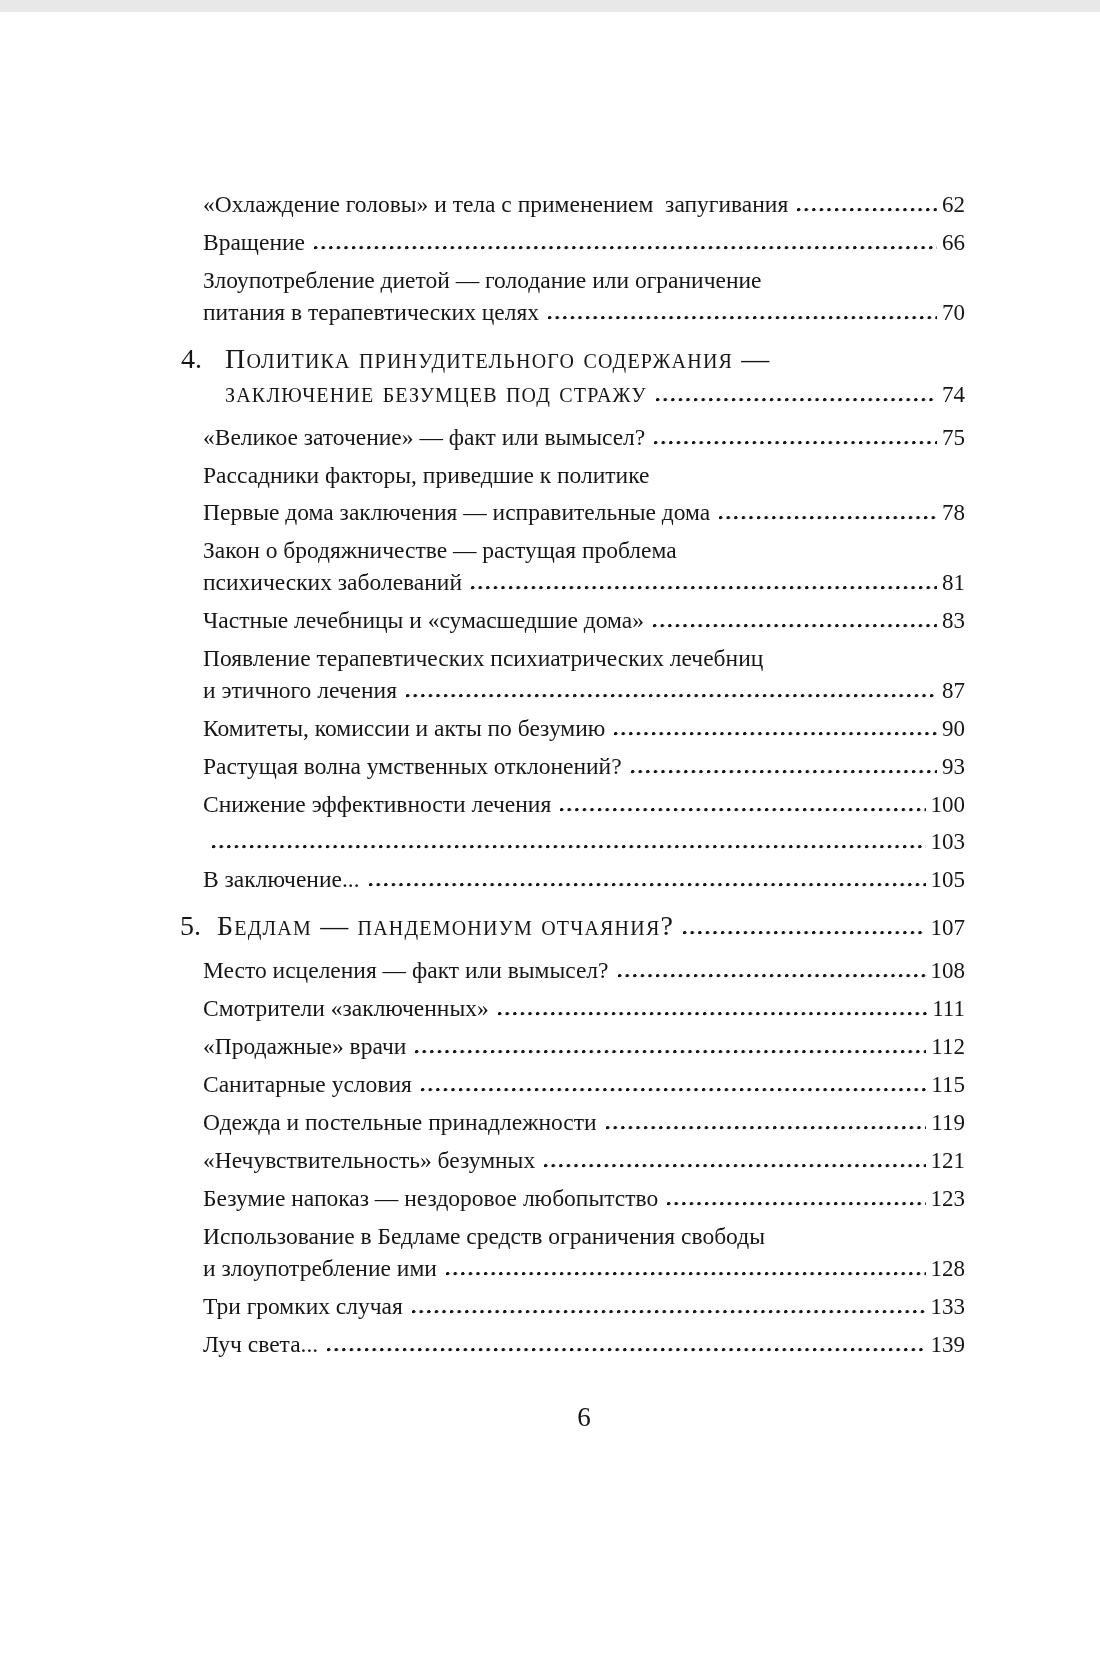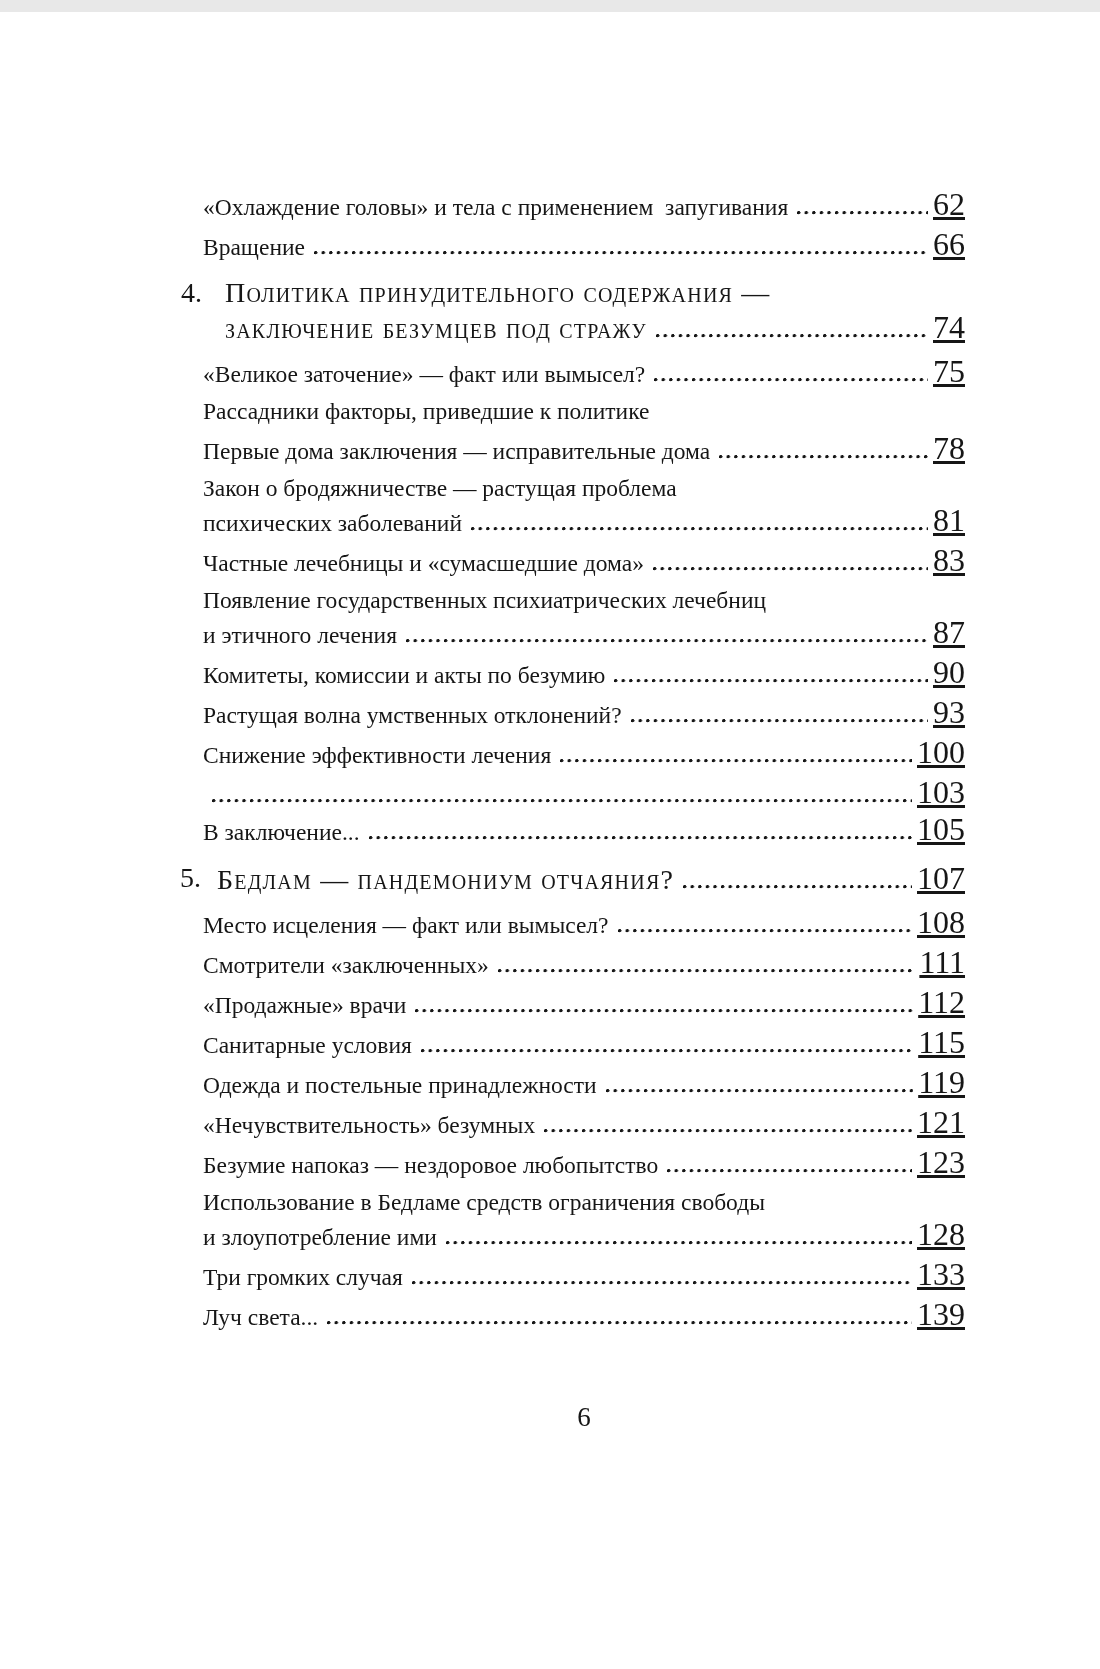--- a/index.html
+++ b/index.html
@@ -11,21 +11,21 @@
   .toc { position:absolute; left:203px; top:176px; width:762px; }
   .row { font-size:23.5px; line-height:32px; margin-bottom:5px; }
   .line { display:flex; align-items:baseline; }
   .t { white-space:pre-wrap; }
   .l1 { white-space:pre-wrap; }
   .leader {
     flex:1 1 auto; min-width:14px; height:4px; margin:0 3px 0 9px;
     background-image:radial-gradient(circle at 1.7px 1.7px,#161616 1.5px,transparent 1.9px);
     background-size:7.6px 4px; background-repeat:repeat-x; background-position:0 0;
   }
-  .pg { margin-left:2px; font-size:32px; font-variant:normal; letter-spacing:0;text-decoration:underline; }
+  .pg { margin-left:2px; font-size:23px; font-variant:normal; letter-spacing:0; }
   .heading { font-size:28px; line-height:34px; margin-top:13px; margin-bottom:9px; position:relative; }
   .sc { font-variant:small-caps; letter-spacing:1.2px; }
   .heading .num { position:absolute; top:0; font-variant:normal; }
   .h4 { padding-left:22px; }
   .h4 .num { left:-22px; }
   .h5 { padding-left:14px; }
   .h5 .num { left:-23px; }
   .folio {
     position:absolute; top:1390px; left:203px; width:762px;
     text-align:center; font-size:27px;
@@ -46,20 +46,28 @@
     </div>
 
     <div class="row">
       <div class="line">
         <span class="t">Вращение</span>
         <span class="leader"></span>
         <span class="pg">66</span>
       </div>
     </div>
 
+    <div class="row">
+      <div class="l1">Злоупотребление диетой — голодание или ограничение</div>
+      <div class="line">
+        <span class="t">питания в терапевтических целях</span>
+        <span class="leader"></span>
+        <span class="pg">70</span>
+      </div>
+    </div>
 
     <div class="row heading h4">
       <span class="num">4.</span>
       <div class="l1 sc">Политика принудительного содержания —</div>
       <div class="line">
         <span class="t sc">заключение безумцев под стражу</span>
         <span class="leader"></span>
         <span class="pg">74</span>
       </div>
     </div>
@@ -95,21 +103,21 @@
 
     <div class="row">
       <div class="line">
         <span class="t">Частные лечебницы и «сумасшедшие дома»</span>
         <span class="leader"></span>
         <span class="pg">83</span>
       </div>
     </div>
 
     <div class="row">
-      <div class="l1">Появление государственных психиатрических лечебниц</div>
+      <div class="l1">Появление терапевтических психиатрических лечебниц</div>
       <div class="line">
         <span class="t">и этичного лечения</span>
         <span class="leader"></span>
         <span class="pg">87</span>
       </div>
     </div>
 
     <div class="row">
       <div class="line">
         <span class="t">Комитеты, комиссии и акты по безумию</span>

